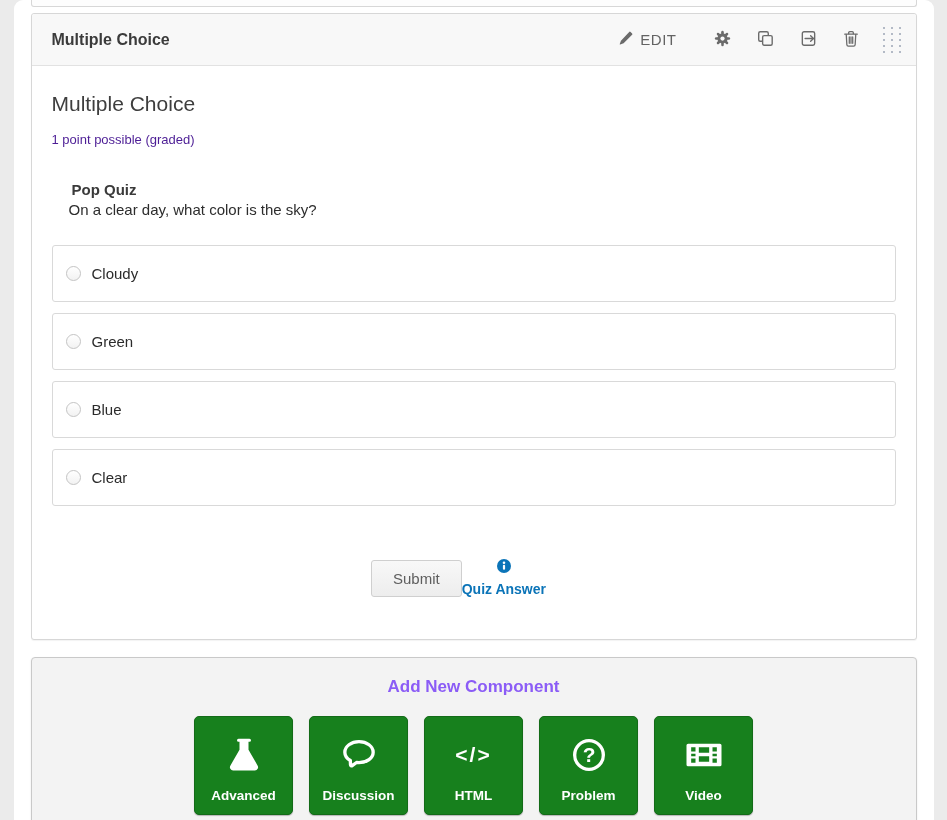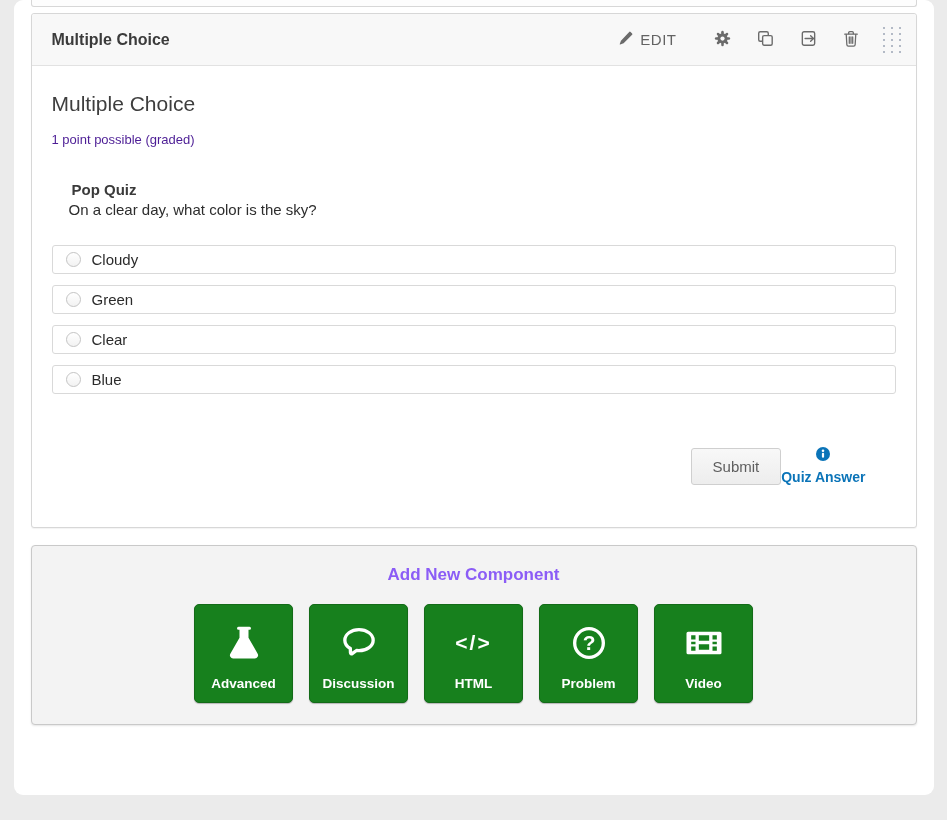--- a/index.html
+++ b/index.html
@@ -62,36 +62,36 @@
     background-size: 8px 6px;
     cursor: grab;
   }
   
   .card-body { padding: 26px 20px 42px; }
   .problem-title { margin: 0 0 16px; font-size: 21px; font-weight: 400; color: #3e3e3e; }
   .points { margin: 0 0 34px; font-size: 13px; color: #4c1d95; }
   .q-title { margin: 0 0 3px; font-size: 15px; font-weight: 700; color: #3a3a3a; padding-left: 20px; }
   .q-text { margin: 0 17px 27px; font-size: 15px; color: #2d2d2d; }
   .option {
-    height: 29px;
+    height: 57px;
     border: 1px solid #d9d9d9; border-radius: 3px;
     background: #fff;
     display: flex; align-items: center; gap: 11px;
     padding: 0 13px; margin-bottom: 11px;
     cursor: pointer;
   }
   .radio {
     width: 15px; height: 15px; flex: none;
     border: 1px solid #c4c4c4; border-radius: 50%;
     background: linear-gradient(#ffffff, #f2f2f2);
   }
   .option-label { font-size: 15px; color: #2b2b2b; }
   .actions {
     margin-top: 53px;
-    display: flex; align-items: flex-end; justify-content: flex-end;
+    display: flex; align-items: flex-end; justify-content: center;
   }
   .submit-btn {
     font-family: inherit; font-size: 15px; color: #5e5e5e;
     padding: 9px 21px;
     border: 1px solid #cfcfcf; border-radius: 3px;
     background: linear-gradient(#f8f8f8, #ededed);
     cursor: pointer;
   }
   .show-answer {
     display: flex; flex-direction: column; align-items: center; gap: 5px;
@@ -196,25 +196,25 @@
       <div class="option">
         <span class="radio"></span>
         <span class="option-label">Cloudy</span>
       </div>
       <div class="option">
         <span class="radio"></span>
         <span class="option-label">Green</span>
       </div>
       <div class="option">
         <span class="radio"></span>
+        <span class="option-label">Blue</span>
+      </div>
+      <div class="option">
+        <span class="radio"></span>
         <span class="option-label">Clear</span>
-      </div>
-      <div class="option">
-        <span class="radio"></span>
-        <span class="option-label">Blue</span>
       </div>
 
       <div class="actions">
         <button class="submit-btn">Submit</button>
         <button class="show-answer">
           <span>
             <svg width="14" height="14" viewBox="0 0 14 14">
               <circle cx="7" cy="7" r="7" fill="#0b74b8"></circle>
               <circle cx="7" cy="3.7" r="1.3" fill="#fff"></circle>
               <rect x="5.9" y="5.7" width="2.2" height="5.1" rx="1.1" fill="#fff"></rect>

